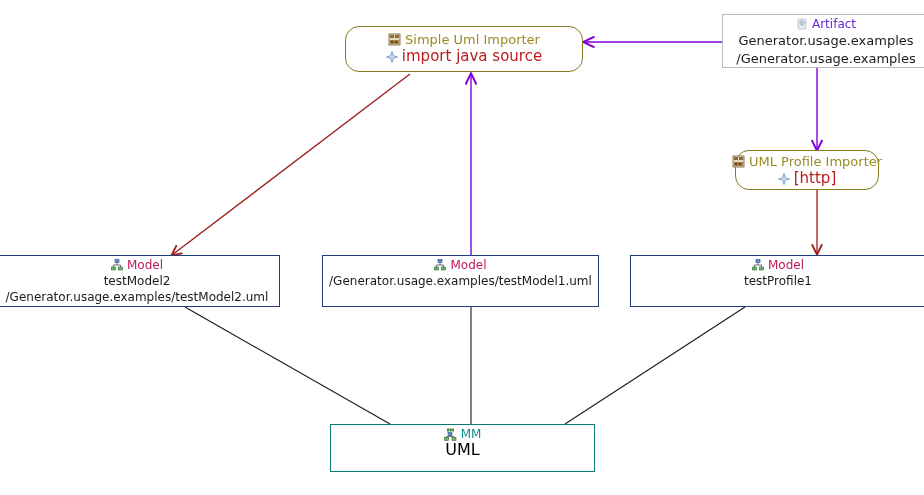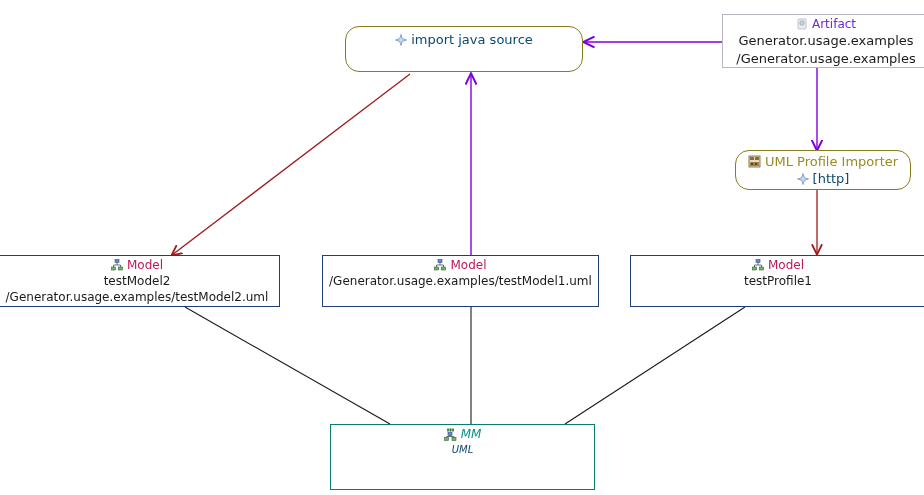--- a/index.html
+++ b/index.html
@@ -21,22 +21,22 @@
     border-radius:14px;
     background:#ffffff;
   }
   .importer .title{
     color:#9a8b23;
     font-size:13px;
     line-height:17px;
     white-space:nowrap;
   }
   .importer .sub{
-    color:#0c4a6e;
-    font-size:13px;
+    color:#b91c1c;
+    font-size:15px;
     line-height:17px;
     white-space:nowrap;
   }
 
   
   .model{
     border:1px solid #1f3d7a;
     background:#ffffff;
   }
   .model .title{
@@ -57,22 +57,22 @@
     border:1px solid #0b7b78;
     background:#ffffff;
   }
   .mm .title{
     color:#0f8f8a;
     font-size:12px;
     line-height:16px;
     white-space:nowrap;
   }
   .mm .line{
-    color:#0c4a6e;
-    font-size:10px;
+    color:#000000;
+    font-size:16px;
     line-height:16px;
     white-space:nowrap;
   }
 
   
   .artifact{
     border:1px solid #b8b8c0;
     background:#ffffff;
   }
   .artifact .title{
@@ -119,40 +119,53 @@
     <line x1="817" y1="190" x2="817" y2="254" stroke="#9e1b1b" stroke-width="1.3" marker-end="url(#arrR)"></line>
 
     <line x1="185" y1="307" x2="390" y2="424" stroke="#1a1a1a" stroke-width="1.1"></line>
     <line x1="471" y1="307" x2="471" y2="424" stroke="#1a1a1a" stroke-width="1.1"></line>
     <line x1="745" y1="307" x2="565" y2="424" stroke="#1a1a1a" stroke-width="1.1"></line>
   </svg>
 
   <div class="node importer" style="left:345px;top:26px;width:238px;height:46px;padding-top:4px;">
     <div class="row">
       <span class="ico">
-        <svg width="12" height="12" viewBox="0 0 12 12">
-          <path d="M6,0.5 L7.3,4.7 L11.5,6 L7.3,7.3 L6,11.5 L4.7,7.3 L0.5,6 L4.7,4.7 Z" fill="#cddcf0" stroke="#6d8fc0" stroke-width="0.8"></path>
-        </svg>
-      </span>
-      <span class="sub">import java source</span>
-    </div>
-  </div>
-
-  <div class="node importer" style="left:735px;top:150px;width:176px;height:40px;padding-top:2px;">
-    <div class="row">
-      <span class="ico">
         <svg width="13" height="13" viewBox="0 0 13 13">
           <rect x="1" y="1" width="11" height="11" fill="#e8dcc0" stroke="#6b5a32" stroke-width="0.8"></rect>
           <rect x="2" y="2" width="4" height="3" fill="#8a6b3a"></rect>
           <rect x="7" y="2" width="4" height="3" fill="#8a6b3a"></rect>
           <rect x="2" y="7" width="9" height="4" fill="#a87c42"></rect>
           <rect x="3" y="8" width="2" height="2" fill="#5a4526"></rect>
           <rect x="7" y="8" width="2" height="2" fill="#5a4526"></rect>
         </svg>
       </span>
+      <span class="title">Simple Uml Importer</span>
+    </div>
+    <div class="row">
+      <span class="ico">
+        <svg width="12" height="12" viewBox="0 0 12 12">
+          <path d="M6,0.5 L7.3,4.7 L11.5,6 L7.3,7.3 L6,11.5 L4.7,7.3 L0.5,6 L4.7,4.7 Z" fill="#cddcf0" stroke="#6d8fc0" stroke-width="0.8"></path>
+        </svg>
+      </span>
+      <span class="sub">import java source</span>
+    </div>
+  </div>
+
+  <div class="node importer" style="left:735px;top:150px;width:144px;height:40px;padding-top:2px;">
+    <div class="row">
+      <span class="ico">
+        <svg width="13" height="13" viewBox="0 0 13 13">
+          <rect x="1" y="1" width="11" height="11" fill="#e8dcc0" stroke="#6b5a32" stroke-width="0.8"></rect>
+          <rect x="2" y="2" width="4" height="3" fill="#8a6b3a"></rect>
+          <rect x="7" y="2" width="4" height="3" fill="#8a6b3a"></rect>
+          <rect x="2" y="7" width="9" height="4" fill="#a87c42"></rect>
+          <rect x="3" y="8" width="2" height="2" fill="#5a4526"></rect>
+          <rect x="7" y="8" width="2" height="2" fill="#5a4526"></rect>
+        </svg>
+      </span>
       <span class="title">UML Profile Importer</span>
     </div>
     <div class="row">
       <span class="ico">
         <svg width="12" height="12" viewBox="0 0 12 12">
           <path d="M6,0.5 L7.3,4.7 L11.5,6 L7.3,7.3 L6,11.5 L4.7,7.3 L0.5,6 L4.7,4.7 Z" fill="#cddcf0" stroke="#6d8fc0" stroke-width="0.8"></path>
         </svg>
       </span>
       <span class="sub">[http]</span>
     </div>
@@ -211,21 +224,21 @@
           <rect x="0.5" y="8" width="4" height="3" fill="#6fb36f" stroke="#2f6b2f" stroke-width="0.6"></rect>
           <rect x="7.5" y="8" width="4" height="3" fill="#6fb36f" stroke="#2f6b2f" stroke-width="0.6"></rect>
           <path d="M6,3.5 L6,6 M2.5,6 L9.5,6 M2.5,6 L2.5,8 M9.5,6 L9.5,8" stroke="#3a3a3a" stroke-width="0.7" fill="none"></path>
         </svg>
       </span>
       <span class="title">Model</span>
     </div>
     <div class="line">testProfile1</div>
   </div>
 
-  <div class="node mm clip" style="left:330px;top:424px;width:265px;height:66px;padding-top:1px;font-style:italic;">
+  <div class="node mm clip" style="left:330px;top:424px;width:265px;height:48px;padding-top:1px;">
     <div class="row">
       <span class="ico">
         <svg width="13" height="13" viewBox="0 0 13 13">
           <rect x="4" y="4.5" width="4" height="3" fill="#5b8fd0" stroke="#2c4f85" stroke-width="0.6"></rect>
           <rect x="0.5" y="9.5" width="4" height="3" fill="#6fb36f" stroke="#2f6b2f" stroke-width="0.6"></rect>
           <rect x="8" y="9.5" width="4" height="3" fill="#6fb36f" stroke="#2f6b2f" stroke-width="0.6"></rect>
           <path d="M6,7.5 L6,8.5 M2.5,8.5 L10,8.5 M2.5,8.5 L2.5,9.5 M10,8.5 L10,9.5" stroke="#3a3a3a" stroke-width="0.7" fill="none"></path>
           <rect x="3" y="0.5" width="2" height="3" fill="#4a8f4a"></rect>
           <rect x="5.5" y="0.5" width="2" height="3" fill="#2f6b2f"></rect>
           <rect x="8" y="0.5" width="2" height="3" fill="#4a8f4a"></rect>

